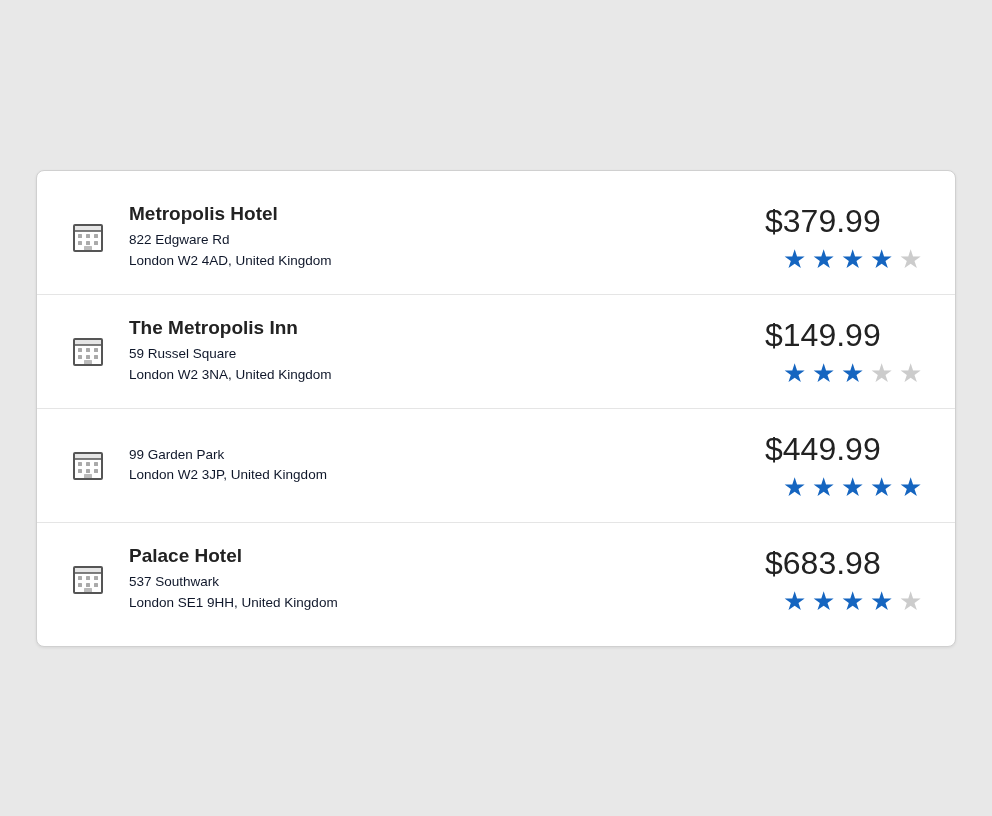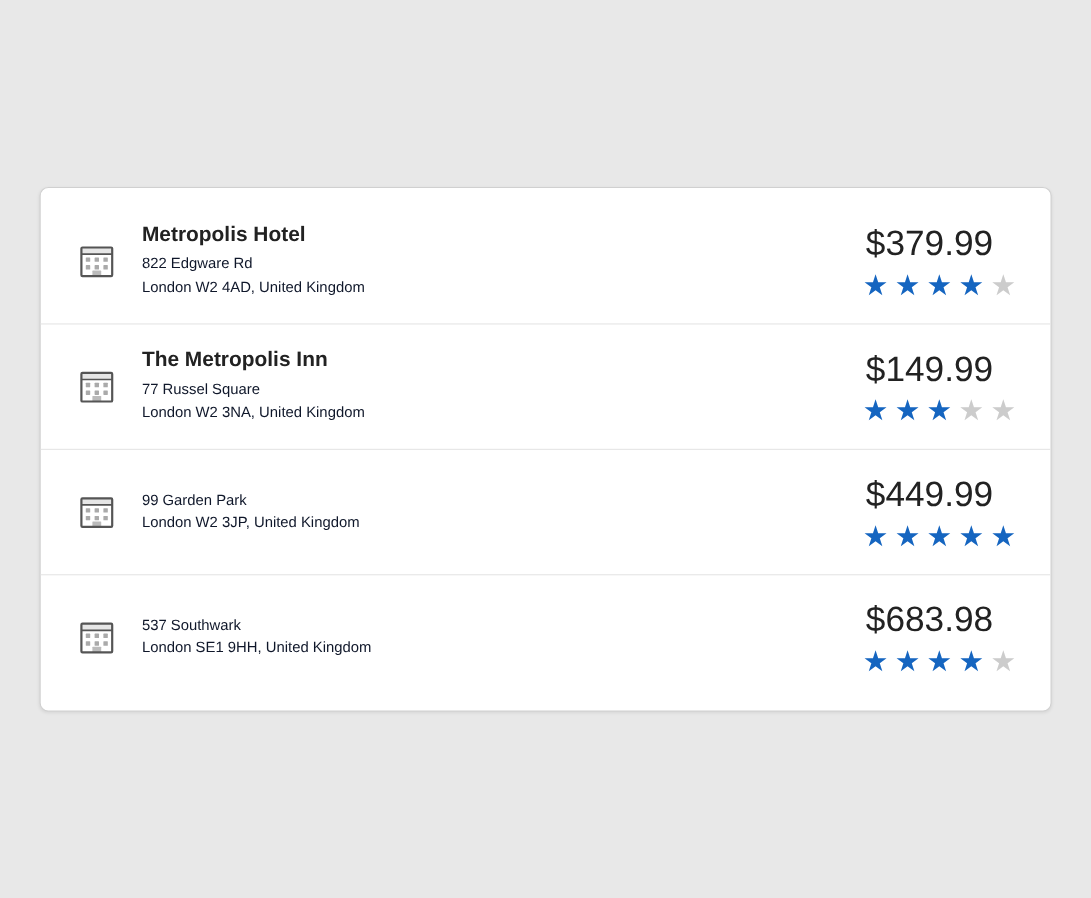--- a/index.html
+++ b/index.html
@@ -65,21 +65,21 @@
     }
 
     .hotel-address-line1,
     .hotel-address-line2 {
       font-size: 13.5px;
       color: #0f172a;
       line-height: 1.5;
     }
 
     .hotel-price-rating {
-      text-align: center;
+      text-align: left;
       flex-shrink: 0;
       min-width: 160px;
     }
 
     .hotel-price {
       font-size: 32px;
       font-weight: 400;
       color: #222222;
       margin-bottom: 6px;
     }
@@ -159,21 +159,21 @@
           <rect x="24" y="15" width="4" height="4" rx="0.5" fill="#555" opacity="0.5"></rect>
           <rect x="8" y="22" width="4" height="4" rx="0.5" fill="#555" opacity="0.5"></rect>
           <rect x="16" y="22" width="4" height="4" rx="0.5" fill="#555" opacity="0.5"></rect>
           <rect x="24" y="22" width="4" height="4" rx="0.5" fill="#555" opacity="0.5"></rect>
 
           <rect x="14" y="27" width="8" height="5" rx="0.5" fill="#555" opacity="0.4"></rect>
         </svg>
       </div>
       <div class="hotel-info">
         <div class="hotel-name">The Metropolis Inn</div>
-        <div class="hotel-address-line1">77 Russel Square</div>
+        <div class="hotel-address-line1">59 Russel Square</div>
         <div class="hotel-address-line2">London W2 3NA, United Kingdom</div>
       </div>
       <div class="hotel-price-rating">
         <div class="hotel-price">$149.99</div>
         <div class="stars">
           <span class="star star-filled">★</span>
           <span class="star star-filled">★</span>
           <span class="star star-filled">★</span>
           <span class="star star-empty">★</span>
           <span class="star star-empty">★</span>
@@ -225,20 +225,21 @@
           <rect x="16" y="15" width="4" height="4" rx="0.5" fill="#555" opacity="0.5"></rect>
           <rect x="24" y="15" width="4" height="4" rx="0.5" fill="#555" opacity="0.5"></rect>
           <rect x="8" y="22" width="4" height="4" rx="0.5" fill="#555" opacity="0.5"></rect>
           <rect x="16" y="22" width="4" height="4" rx="0.5" fill="#555" opacity="0.5"></rect>
           <rect x="24" y="22" width="4" height="4" rx="0.5" fill="#555" opacity="0.5"></rect>
 
           <rect x="14" y="27" width="8" height="5" rx="0.5" fill="#555" opacity="0.4"></rect>
         </svg>
       </div>
       <div class="hotel-info">
+        <div class="hotel-name">Palace Hotel</div>
         <div class="hotel-address-line1">537 Southwark</div>
         <div class="hotel-address-line2">London SE1 9HH, United Kingdom</div>
       </div>
       <div class="hotel-price-rating">
         <div class="hotel-price">$683.98</div>
         <div class="stars">
           <span class="star star-filled">★</span>
           <span class="star star-filled">★</span>
           <span class="star star-filled">★</span>
           <span class="star star-filled">★</span>

